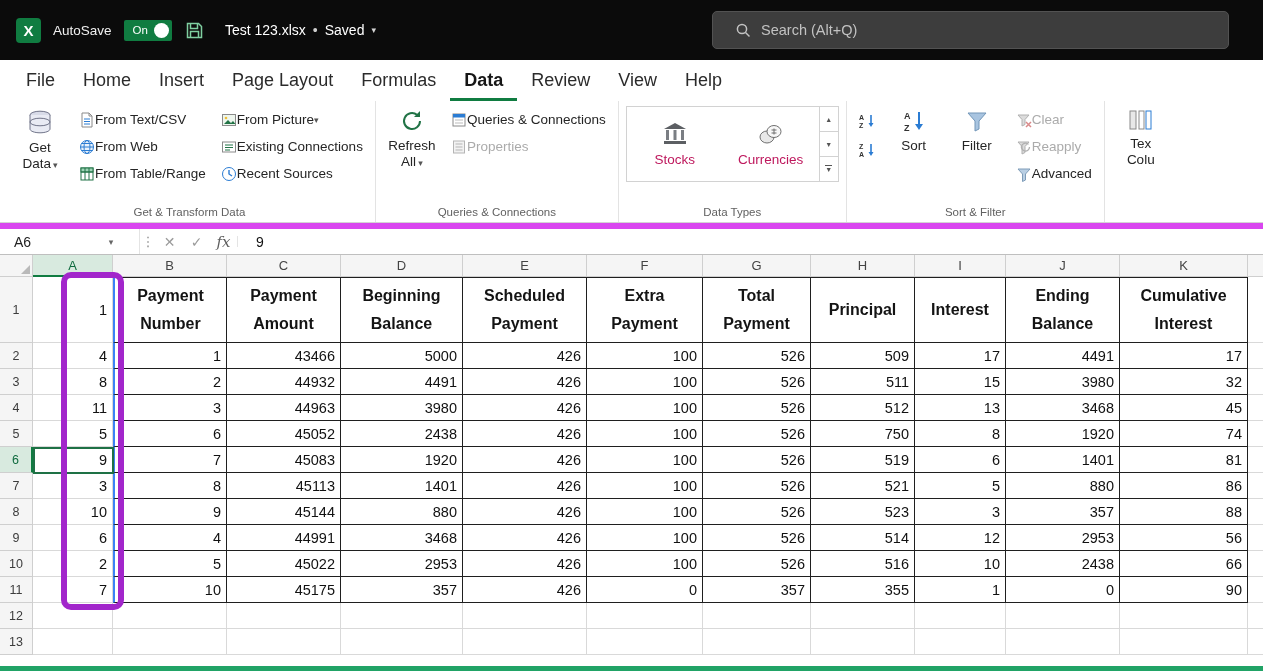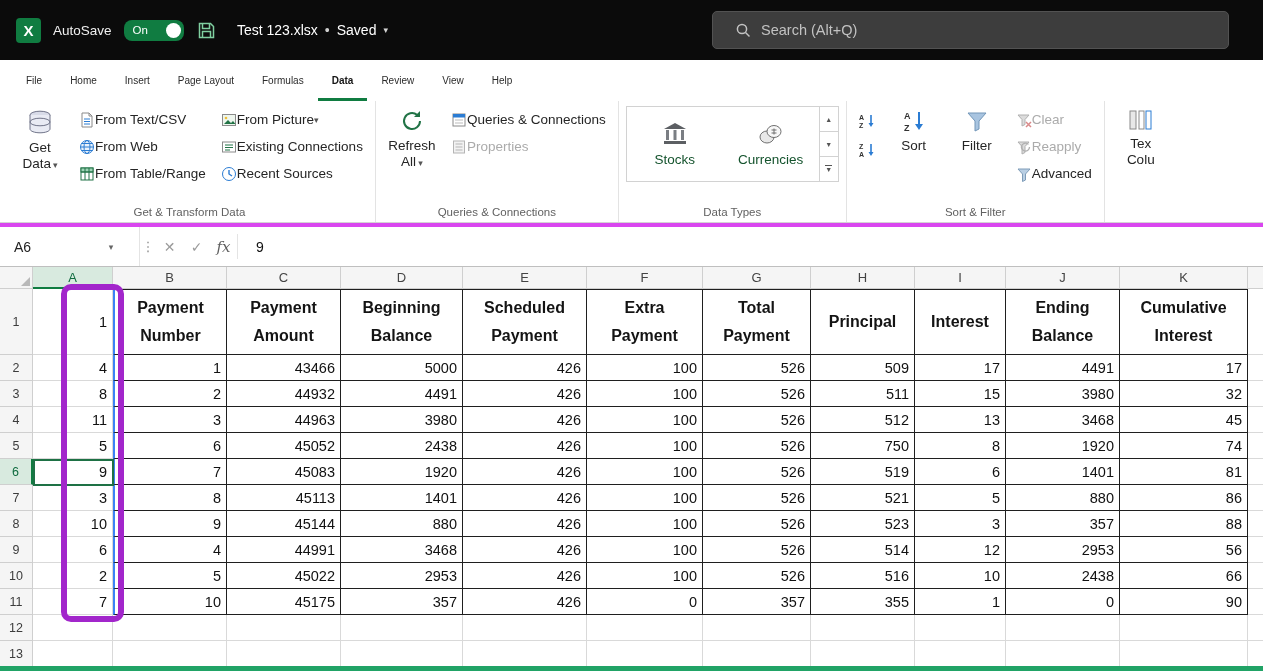--- a/index.html
+++ b/index.html
@@ -5,58 +5,58 @@
   :root{ --green:#107C41; --annot:#A226CB; }
   *{box-sizing:border-box;margin:0;padding:0;}
   html,body{background:#fff;}
   body{font-family:"Liberation Sans",sans-serif;}
   .app{position:relative;width:1263px;height:671px;background:#fff;overflow:hidden;}
 
   
   .titlebar{height:60px;background:#0b0b0b;display:flex;align-items:center;gap:12px;padding:0 16px;position:relative;}
   .xlogo{width:25px;height:25px;background:var(--green);border-radius:4px;color:#fff;font-weight:700;display:flex;align-items:center;justify-content:center;font-size:15px;flex:0 0 auto;}
   .tb-label{color:#f0f0f0;font-size:13.5px;}
-  .toggle{display:flex;align-items:center;background:var(--green);border-radius:8px;padding:2px 3px 2px 9px;gap:18px;height:21px;}
+  .toggle{display:flex;align-items:center;background:var(--green);border-radius:2px;padding:2px 3px 2px 9px;gap:6px;height:21px;}
   .toggle-label{color:#fff;font-size:11.5px;}
   .knob{width:15px;height:15px;background:#fff;border-radius:50%;}
   .file{color:#fff;font-size:14px;display:flex;align-items:center;gap:7px;margin-left:8px;}
   .file .dim{color:#cfcfcf;}
   .chev{font-size:9px;color:#d5d5d5;}
   .search{position:absolute;left:712px;top:11px;width:517px;height:38px;background:#3d3d3d;border:1px solid #525252;border-radius:5px;display:flex;align-items:center;gap:10px;padding-left:22px;}
   .search-input{background:transparent;border:none;outline:none;color:#c2c2c2;font-size:14.5px;font-family:inherit;width:400px;}
   .search-input::placeholder{color:#c2c2c2;opacity:1;}
 
   
   .tabs{height:41px;display:flex;align-items:stretch;padding-left:12px;background:#fff;}
-  .tab{display:flex;align-items:center;padding:0 14px;font-size:10px;color:#2b2b2b;cursor:default;}
+  .tab{display:flex;align-items:center;padding:0 14px;font-size:18px;color:#2b2b2b;cursor:default;}
   .tab.active{color:#161616;font-weight:700;box-shadow:inset 0 -3px 0 var(--green);}
 
   
   .ribbon{height:122px;display:flex;background:#fff;border-bottom:1px solid #d4d4d4;padding-left:4px;overflow:hidden;}
   .group{display:flex;flex-direction:column;padding:2px 7px 0;border-right:1px solid #e3e3e3;}
   .group.last{border-right:none;flex:1;overflow:hidden;}
   .gcontent{display:flex;flex:1;align-items:stretch;gap:5px;}
   .glabel{height:20px;line-height:20px;text-align:center;font-size:11.5px;color:#616161;white-space:nowrap;}
   .bigbtn{width:58px;display:flex;flex-direction:column;align-items:center;padding-top:5px;gap:4px;font-size:13.5px;line-height:16px;color:#252525;text-align:center;}
   .blabel div{white-space:nowrap;}
   .blabel .chev{color:#555;margin-left:2px;}
   .smallcol{display:flex;flex-direction:column;padding-top:3px;}
   .small{height:27px;display:flex;align-items:center;font-size:13.5px;color:#252525;padding:0 5px;white-space:nowrap;}
   .small.dis{color:#ababab;}
   .gallery{display:flex;border:1px solid #d2d2d2;height:76px;margin-top:3px;}
-  .galitem{width:96px;display:flex;flex-direction:column;align-items:center;justify-content:center;gap:5px;font-size:13.5px;color:#14532d;}
+  .galitem{width:96px;display:flex;flex-direction:column;align-items:center;justify-content:center;gap:5px;font-size:13.5px;color:#be185d;}
   .galstrip{width:19px;border-left:1px solid #d2d2d2;display:flex;flex-direction:column;}
   .galbtn{flex:1;display:flex;align-items:center;justify-content:center;font-size:7px;color:#555;border-bottom:1px solid #d2d2d2;}
   .galbtn:last-child{border-bottom:none;}
   .morebar{border-top:1.5px solid #555;font-size:7px;line-height:8px;}
   .sortstack{display:flex;flex-direction:column;gap:4px;padding-top:5px;}
   .sq{width:26px;height:25px;display:flex;align-items:center;justify-content:center;}
 
   
-  .fbar{height:44px;background:#fff;border-top:4px solid #d946ef;border-bottom:1px solid #bfbfbf;display:flex;align-items:stretch;}
+  .fbar{height:32px;background:#fff;border-top:6px solid #d946ef;border-bottom:1px solid #bfbfbf;display:flex;align-items:stretch;}
   .nbwrap{display:flex;align-items:center;width:140px;border-right:1px solid #e4e4e4;padding-left:14px;}
   .nb-input{border:none;outline:none;font-size:14px;color:#222;width:86px;font-family:inherit;}
   .nb-chev{width:22px;text-align:center;color:#666;font-size:9px;}
   .dots{width:16px;display:flex;align-items:center;justify-content:center;color:#8f8f8f;font-size:13px;}
   .fbtn{width:27px;display:flex;align-items:center;justify-content:center;font-size:14px;color:#9b9b9b;}
   .fx{font-family:"DejaVu Serif",serif;font-style:italic;color:#5f5f5f;font-size:15px;text-align:right;}
   .fdiv{width:1px;background:#e4e4e4;margin:7px 0;}
   .fcontent{flex:1;display:flex;align-items:center;padding-left:18px;font-size:14px;color:#111;}
 
   

